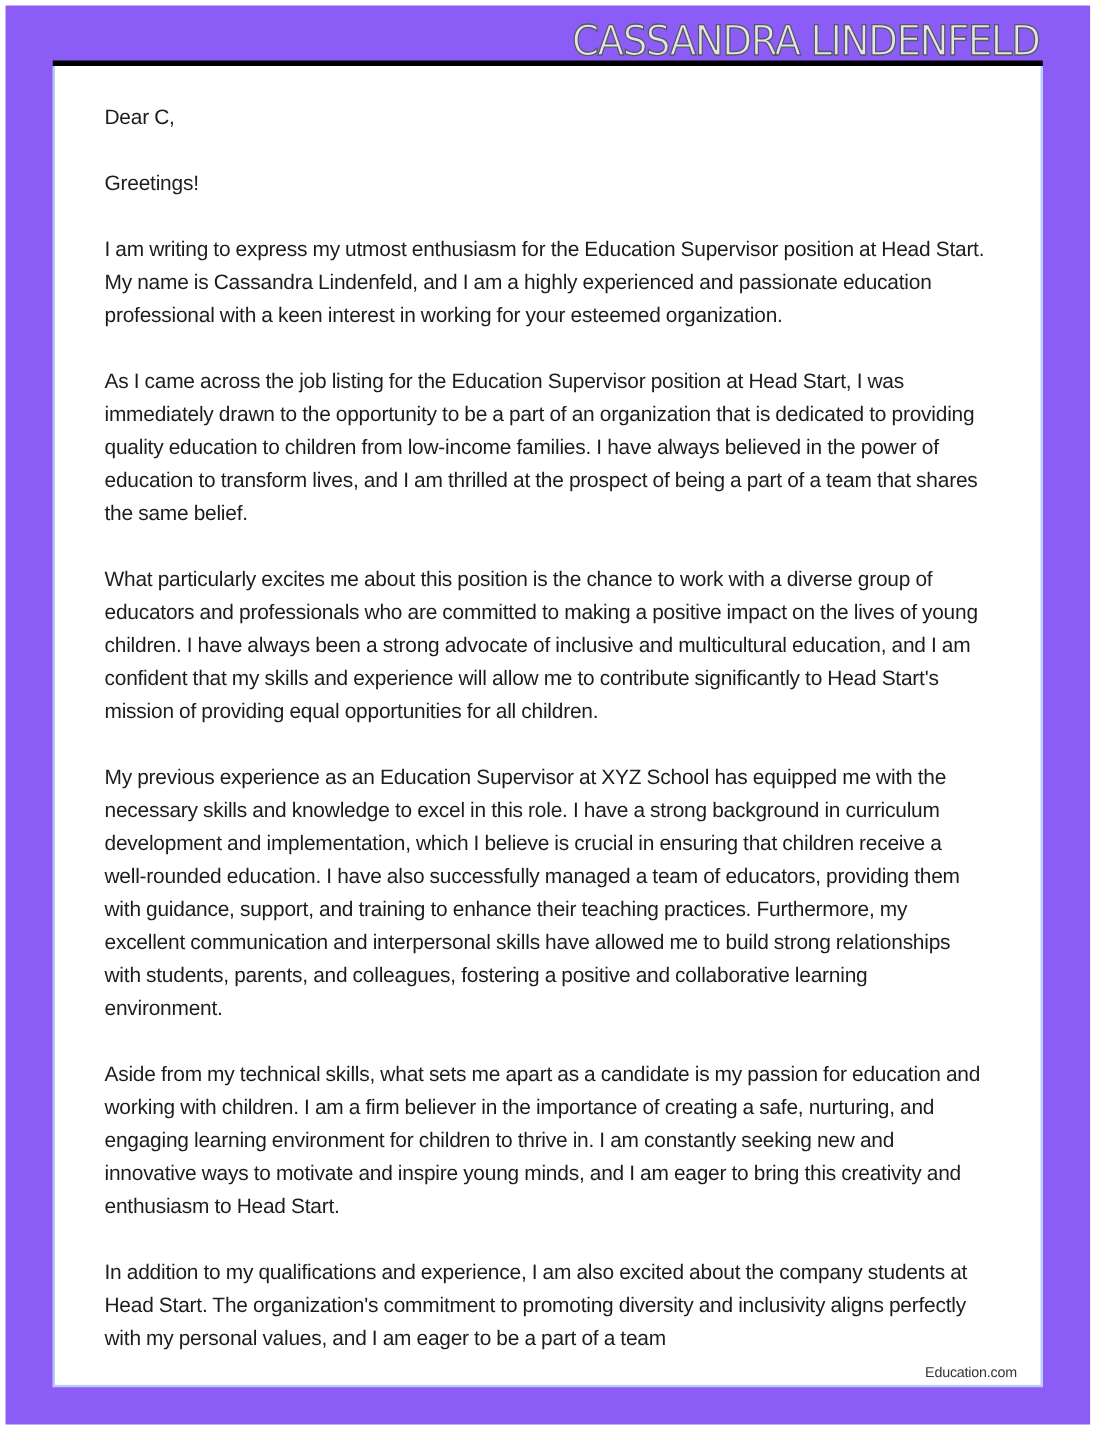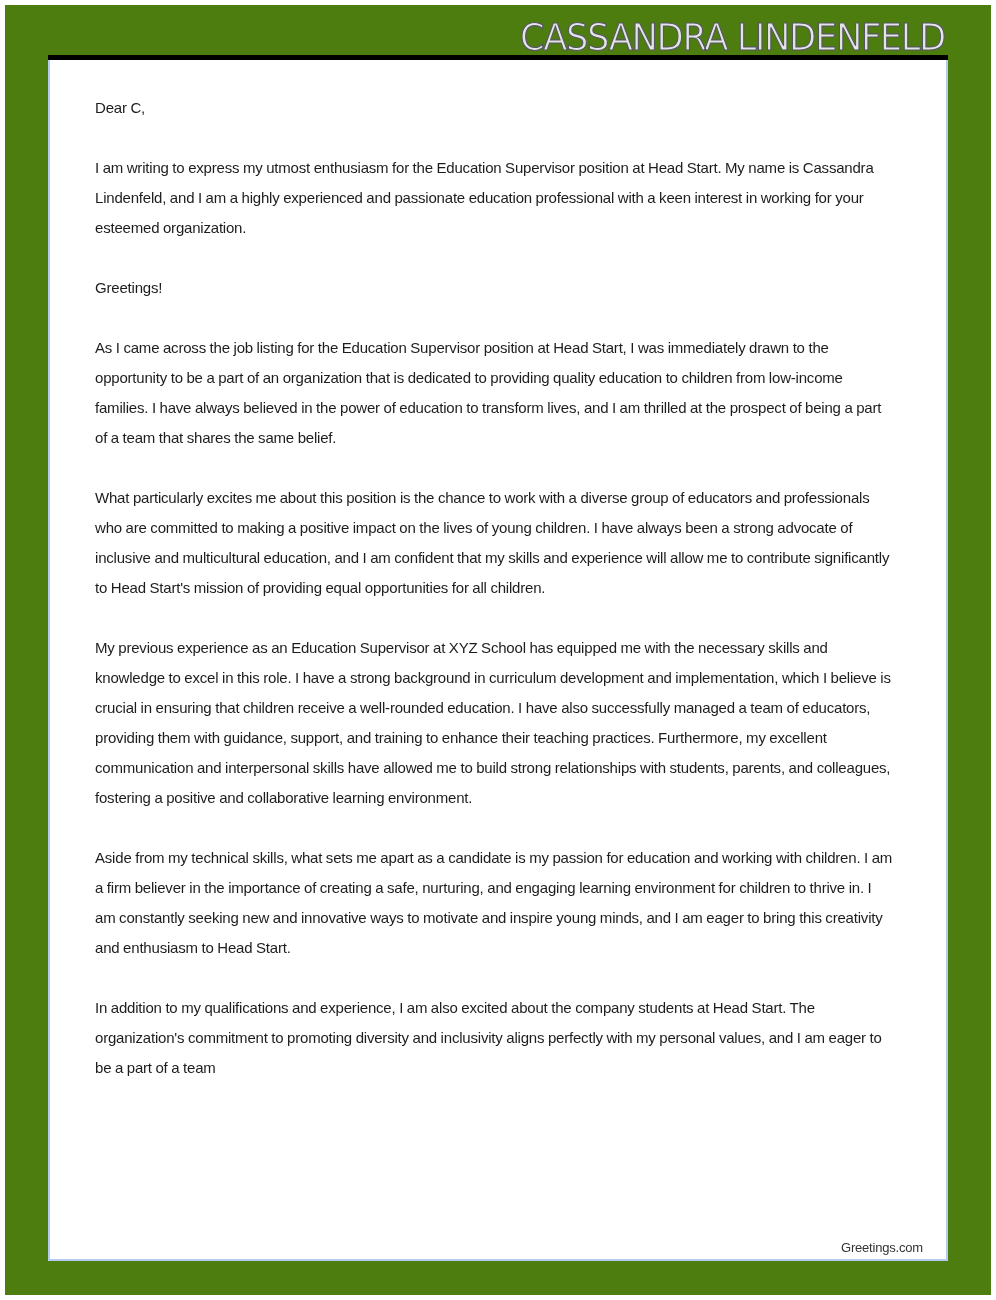--- a/index.html
+++ b/index.html
@@ -9,21 +9,21 @@
       height: 1300px;
       background: #ffffff;
       overflow: hidden;
     }
     .page {
       position: absolute;
       left: 5px;
       top: 5px;
       width: 986px;
       height: 1290px;
-      background: #4d7c0f;
+      background: #8b5cf6;
       overflow: hidden;
     }
     .name-header {
       position: absolute;
       right: 46px;
       top: 10px;
       font-family: "DejaVu Sans", sans-serif;
       font-size: 38px;
       line-height: 44px;
       letter-spacing: -1.5px;
@@ -51,21 +51,21 @@
       border-left: 2px solid #b4cbf3;
       border-right: 2px solid #b4cbf3;
       border-bottom: 2px solid #b4cbf3;
     }
     .letter-text {
       position: absolute;
       left: 95px;
       top: 93px;
       width: 800px;
       font-family: "Liberation Sans", sans-serif;
-      font-size: 15px;
+      font-size: 19px;
       line-height: 30px;
       color: #1d1d1d;
       letter-spacing: -0.2px;
       word-spacing: -0.3px;
     }
     .letter-text p {
       margin: 0 0 30px 0;
     }
     .watermark {
       position: absolute;
@@ -83,22 +83,22 @@
 <body>
 
 <div class="page">
   <div class="name-header">CASSANDRA LINDENFELD</div>
   <div class="top-rule"></div>
   <div class="letter-box"></div>
 </div>
 
 <div class="letter-text">
   <p>Dear C,</p>
+  <p>Greetings!</p>
   <p>I am writing to express my utmost enthusiasm for the Education Supervisor position at Head Start. My name is Cassandra Lindenfeld, and I am a highly experienced and passionate education professional with a keen interest in working for your esteemed organization.</p>
-  <p>Greetings!</p>
   <p>As I came across the job listing for the Education Supervisor position at Head Start, I was immediately drawn to the opportunity to be a part of an organization that is dedicated to providing quality education to children from low-income families. I have always believed in the power of education to transform lives, and I am thrilled at the prospect of being a part of a team that shares the same belief.</p>
   <p>What particularly excites me about this position is the chance to work with a diverse group of educators and professionals who are committed to making a positive impact on the lives of young children. I have always been a strong advocate of inclusive and multicultural education, and I am confident that my skills and experience will allow me to contribute significantly to Head Start's mission of providing equal opportunities for all children.</p>
   <p>My previous experience as an Education Supervisor at XYZ School has equipped me with the necessary skills and knowledge to excel in this role. I have a strong background in curriculum development and implementation, which I believe is crucial in ensuring that children receive a well-rounded education. I have also successfully managed a team of educators, providing them with guidance, support, and training to enhance their teaching practices. Furthermore, my excellent communication and interpersonal skills have allowed me to build strong relationships with students, parents, and colleagues, fostering a positive and collaborative learning environment.</p>
   <p>Aside from my technical skills, what sets me apart as a candidate is my passion for education and working with children. I am a firm believer in the importance of creating a safe, nurturing, and engaging learning environment for children to thrive in. I am constantly seeking new and innovative ways to motivate and inspire young minds, and I am eager to bring this creativity and enthusiasm to Head Start.</p>
   <p>In addition to my qualifications and experience, I am also excited about the company students at Head Start. The organization's commitment to promoting diversity and inclusivity aligns perfectly with my personal values, and I am eager to be a part of a team</p>
 </div>
 
-<div class="watermark">Greetings.com</div>
+<div class="watermark">Education.com</div>
 
 </body></html>

